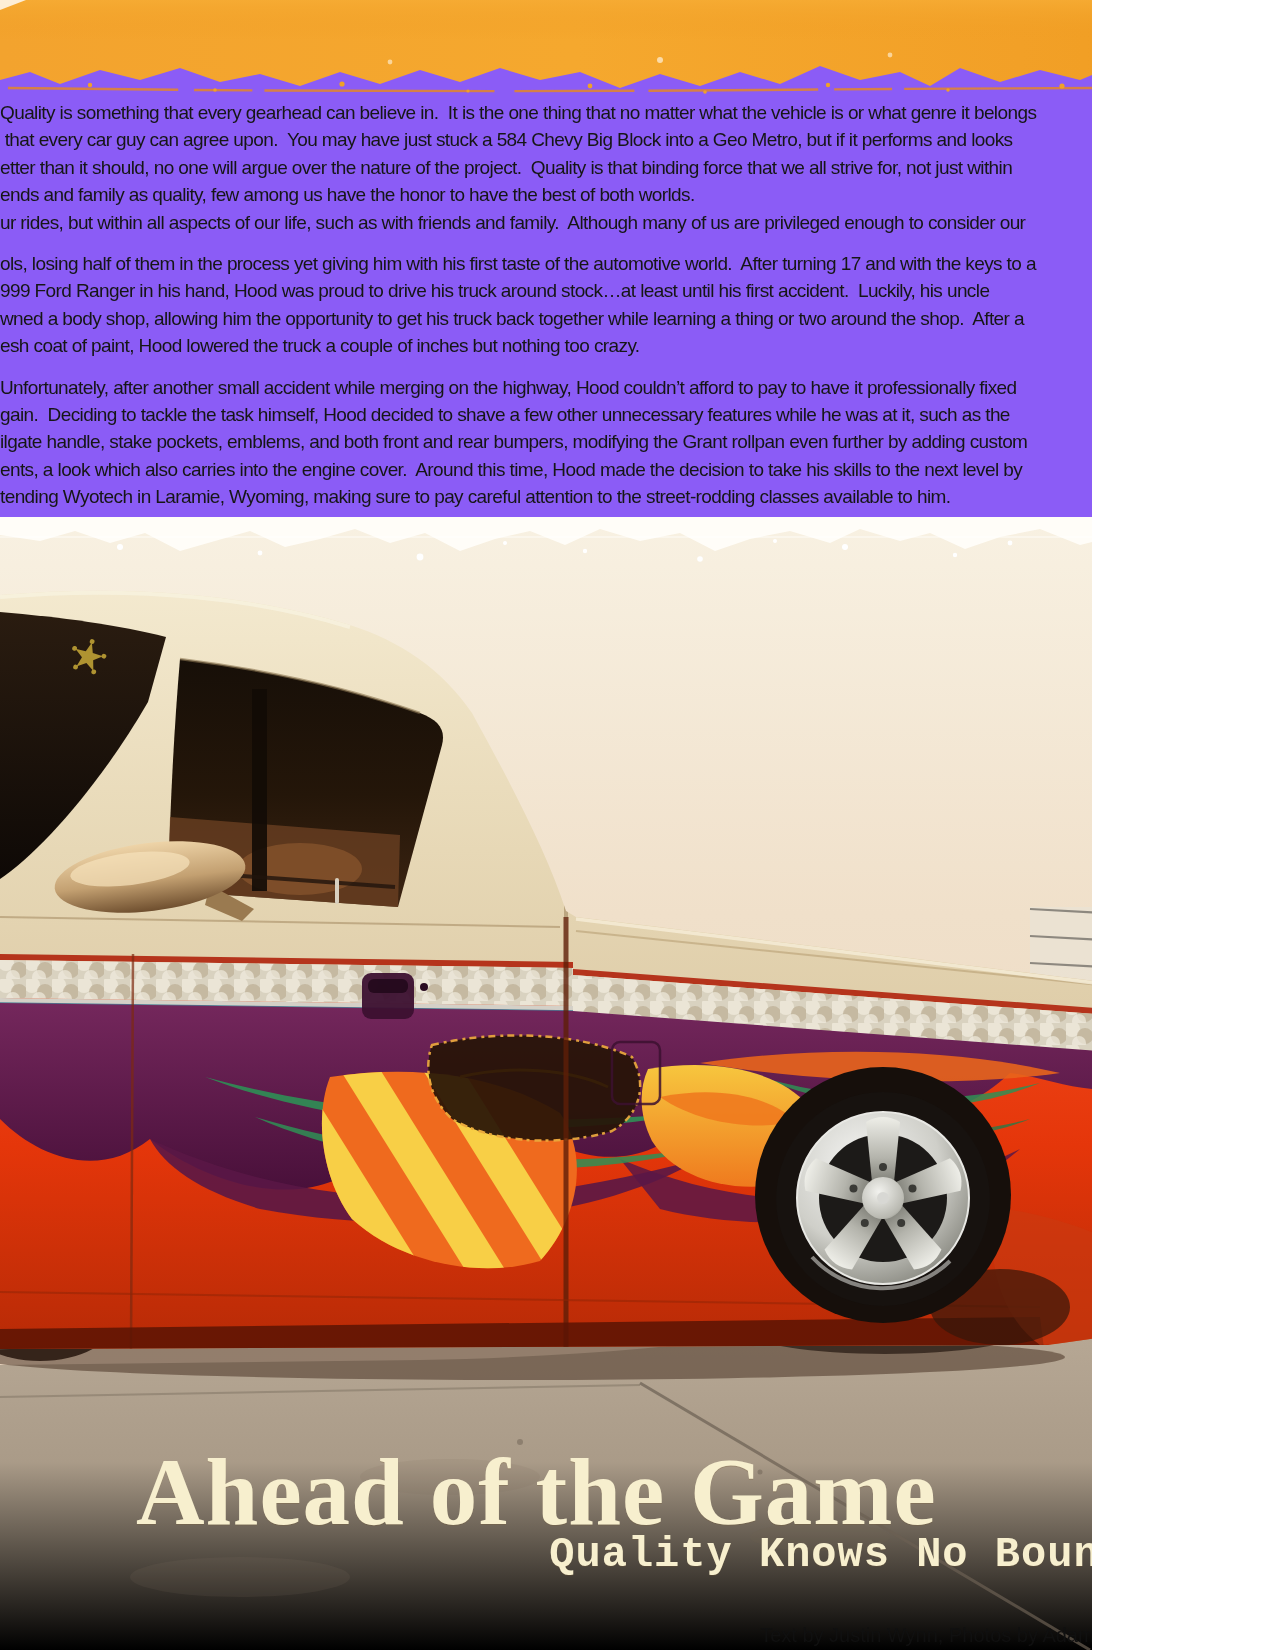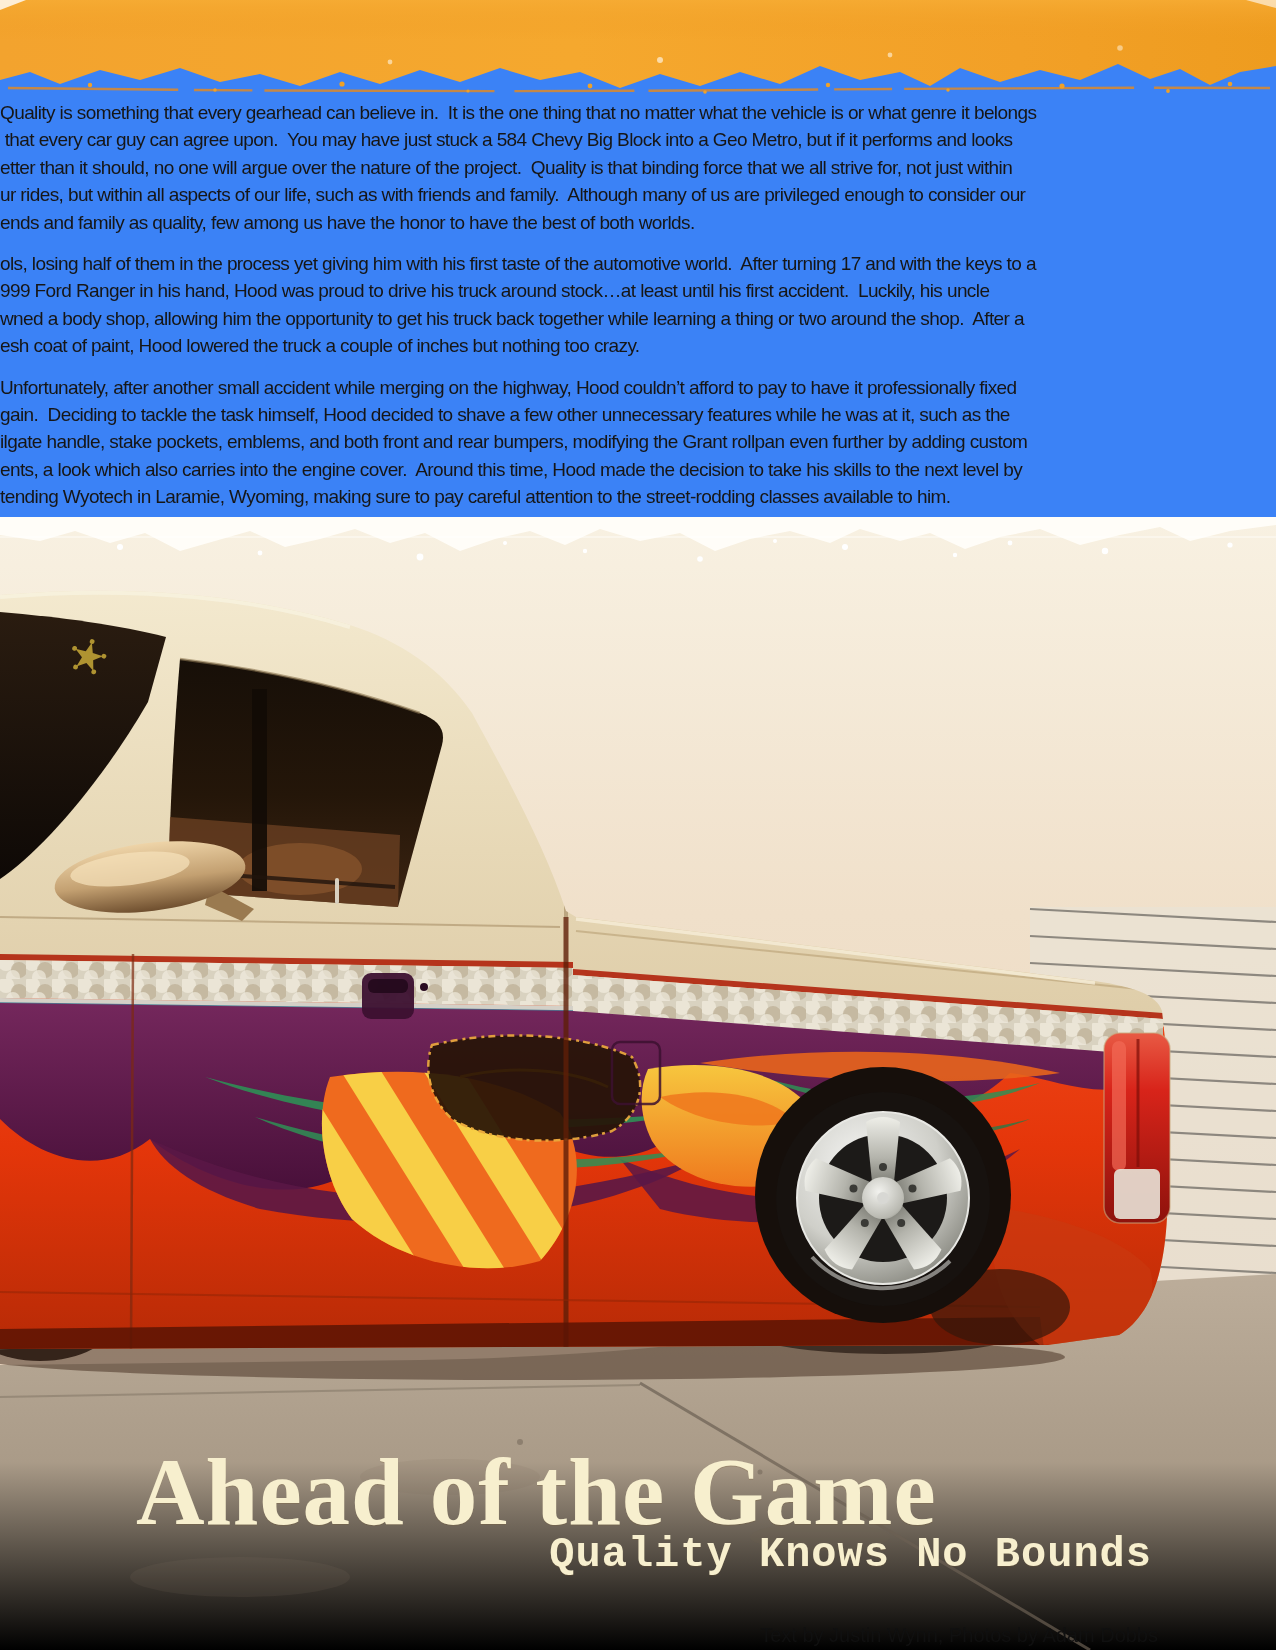--- a/index.html
+++ b/index.html
@@ -1,16 +1,16 @@
 <!DOCTYPE html>
 <html><head>
 <meta charset="utf-8">
 <style>
   html,body{margin:0;padding:0;background:#ffffff;}
-  .page{position:relative;width:1276px;height:1650px;overflow:hidden;background:#3b82f6;
+  .page{position:relative;width:1092px;height:1650px;overflow:hidden;background:#8b5cf6;
         font-family:"Liberation Sans",sans-serif;}
   
   .banner{position:absolute;top:0;left:0;width:1276px;height:96px;z-index:3;}
   
   .article{position:absolute;top:99px;left:0;width:1276px;z-index:2;}
   .para{margin:0 0 14px 0;}
   .line{white-space:pre;font-size:19px;letter-spacing:-0.6px;line-height:27.4px;color:#161616;}
   
   .photo{position:absolute;top:517px;left:0;width:1276px;height:1133px;z-index:1;}
   .photo svg{display:block;}
@@ -69,22 +69,22 @@
       <circle cx="1120" cy="48" r="2.8" fill="#fde9c8" opacity=".6"></circle>
         <circle cx="390" cy="62" r="2.4" fill="#fde9c8" opacity=".7"></circle>
     </g>
   </svg>
 
   <div class="article">
     <div class="para">
       <div class="line">Quality is something that every gearhead can believe in.  It is the one thing that no matter what the vehicle is or what genre it belongs</div>
       <div class="line"> that every car guy can agree upon.  You may have just stuck a 584 Chevy Big Block into a Geo Metro, but if it performs and looks</div>
       <div class="line">etter than it should, no one will argue over the nature of the project.  Quality is that binding force that we all strive for, not just within</div>
+      <div class="line">ends and family as quality, few among us have the honor to have the best of both worlds.</div>
       <div class="line">ur rides, but within all aspects of our life, such as with friends and family.  Although many of us are privileged enough to consider our</div>
-      <div class="line">ends and family as quality, few among us have the honor to have the best of both worlds.</div>
     </div>
     <div class="para">
       <div class="line">ols, losing half of them in the process yet giving him with his first taste of the automotive world.  After turning 17 and with the keys to a</div>
       <div class="line">999 Ford Ranger in his hand, Hood was proud to drive his truck around stock…at least until his first accident.  Luckily, his uncle</div>
       <div class="line">wned a body shop, allowing him the opportunity to get his truck back together while learning a thing or two around the shop.  After a</div>
       <div class="line">esh coat of paint, Hood lowered the truck a couple of inches but nothing too crazy.</div>
     </div>
     <div class="para">
       <div class="line">Unfortunately, after another small accident while merging on the highway, Hood couldn’t afford to pay to have it professionally fixed</div>
       <div class="line">gain.  Deciding to tackle the task himself, Hood decided to shave a few other unnecessary features while he was at it, such as the</div>

